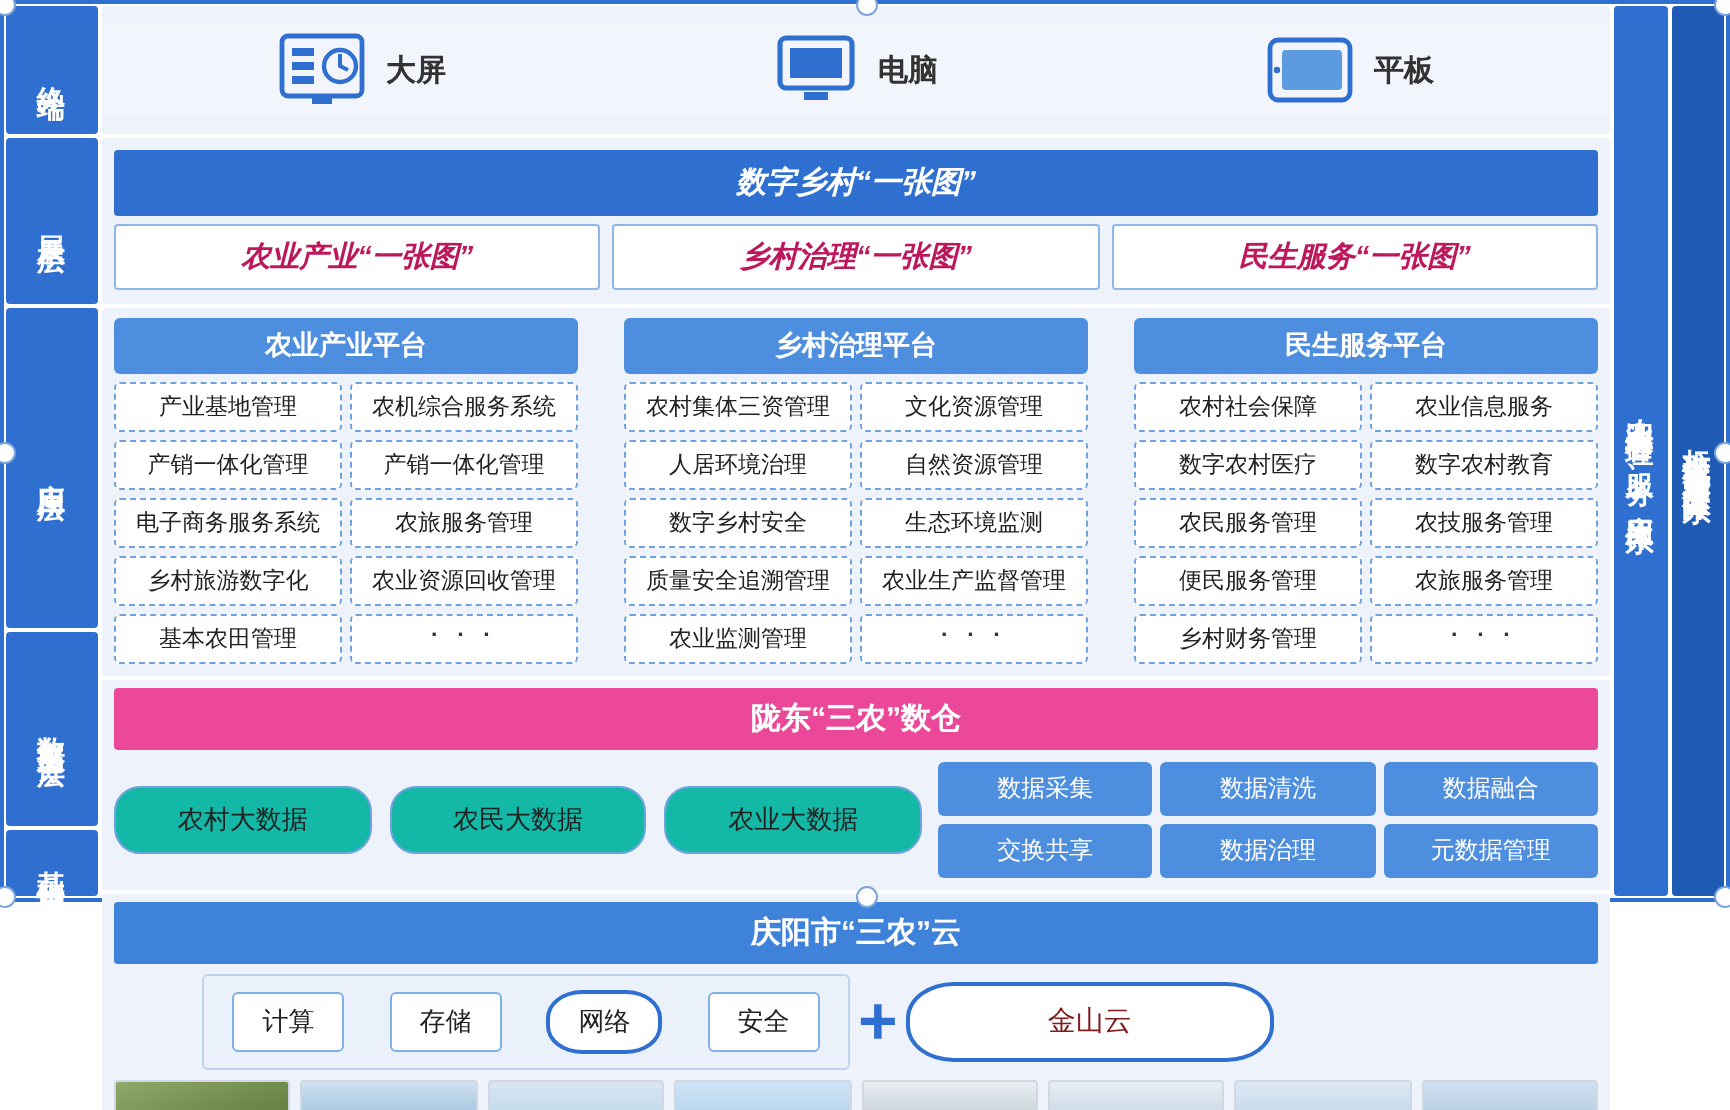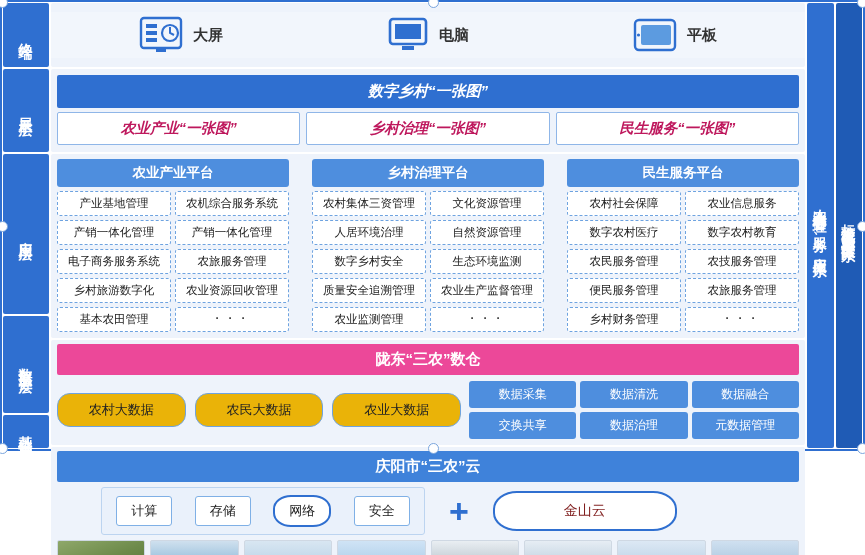--- a/index.html
+++ b/index.html
@@ -79,36 +79,36 @@
 
   
   .data-wrap{padding:4px 6px 6px 6px;}
   .data-title{
     background:#ec4899;color:#fff;text-align:center;font-size:15px;font-weight:bold;
     padding:6px 0;border-radius:2px;margin-bottom:6px;
   }
   .data-row{display:flex;gap:8px;align-items:center;}
   .pill-group{display:flex;gap:9px;flex:1 1 auto;}
   .pill{
-    flex:1;background:#eab308;border:1px solid #6ea3e0;border-radius:13px;
+    flex:1;background:#14b8a6;border:1px solid #6ea3e0;border-radius:13px;
     text-align:center;font-size:13px;color:#222;padding:7px 0;
   }
   .chip-grid{display:grid;grid-template-columns:repeat(3,1fr);gap:4px;width:330px;}
   .chip{
     background:#4e8ede;color:#fff;border-radius:3px;text-align:center;
     font-size:12px;padding:5px 2px;white-space:nowrap;
   }
 
   
   .infra-wrap{padding:4px 6px 5px 6px;}
   .infra-title{
     background:#3f82da;color:#fff;text-align:center;font-size:15px;font-weight:bold;
     padding:6px 0;border-radius:2px;margin-bottom:5px;
   }
-  .infra-row{display:flex;align-items:center;gap:20px;margin-bottom:5px;padding-left:44px;}
+  .infra-row{display:flex;align-items:center;gap:0;margin-bottom:5px;padding-left:44px;}
   .infra-box{
     flex:0 0 auto;width:310px;background:#eaf1fb;border:1px solid #bcd4f0;border-radius:3px;
     display:flex;align-items:center;justify-content:space-around;padding:7px 6px;gap:6px;position:relative;
   }
   .infra-item{
     font-size:13px;color:#222;background:#fff;border:1px solid #7fb0e6;border-radius:3px;
     padding:5px 14px;
   }
   .infra-item.cloudshape{
     border:2px solid #2f6fd0;border-radius:18px/14px;background:#fff;

